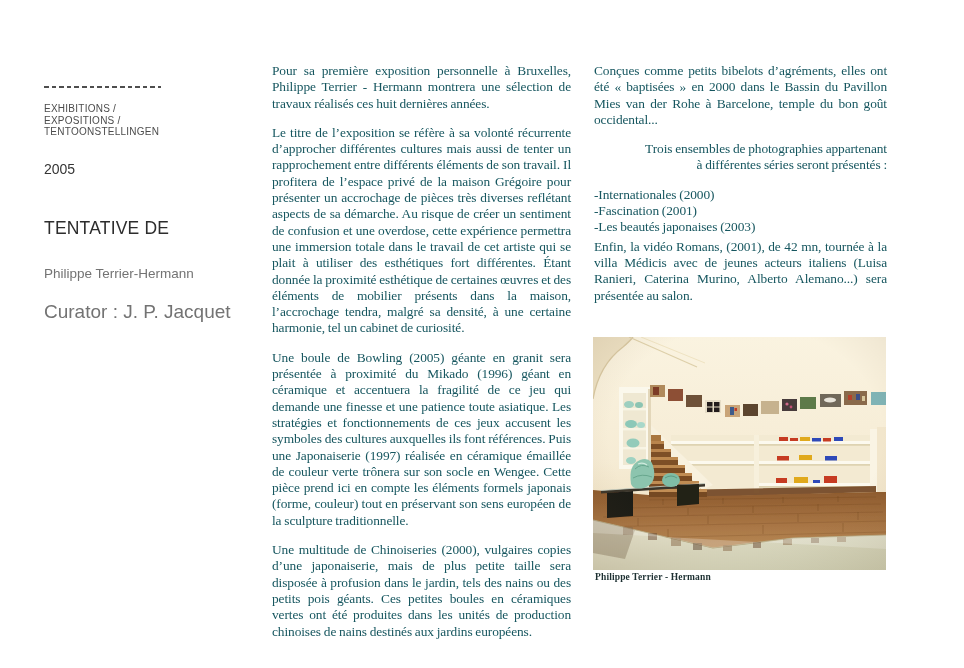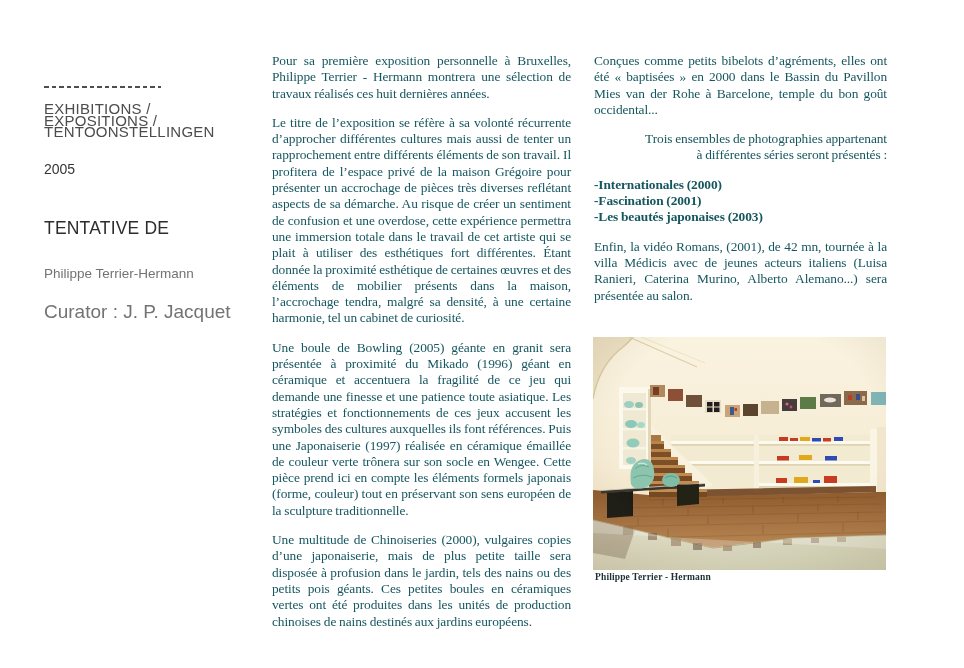--- a/index.html
+++ b/index.html
@@ -4,34 +4,34 @@
 <style>
   html,body{margin:0;padding:0;background:#ffffff;}
   #page{
     position:relative;width:964px;height:668px;background:#ffffff;overflow:hidden;
     font-family:"Liberation Serif","DejaVu Serif",serif;
   }
   
   .sidebar-block{position:absolute;left:44px;color:#737373;font-family:"Liberation Sans","DejaVu Sans",sans-serif;}
   #dashes{top:86px;width:117px;height:2.4px;
     background:repeating-linear-gradient(90deg,#4e4e4e 0 4.6px,transparent 4.6px 7.6px);}
-  #section-label{top:103px;font-size:15px;line-height:11.5px;letter-spacing:.25px;color:#4c4c4c;}
+  #section-label{top:103px;font-size:10px;line-height:11.5px;letter-spacing:.25px;color:#4c4c4c;}
   #year{top:161px;font-size:14px;line-height:17px;color:#353535;}
   #page-title{top:217px;font-size:17.5px;line-height:23.5px;letter-spacing:.2px;color:#2d2d2d;}
   #artist{top:265px;font-size:13.5px;line-height:17px;}
   #curator{top:303px;font-size:19px;line-height:17px;}
   
-  .teal-col{position:absolute;top:53px;color:#16565f;font-size:13.4px;line-height:16.3px;
+  .teal-col{position:absolute;top:63px;color:#16565f;font-size:13.4px;line-height:16.3px;
     text-align:justify;letter-spacing:-.1px;word-spacing:-.4px;}
   #col-middle{left:272px;width:299px;}
   #col-right{left:594px;width:293px;}
   .teal-col p{margin:0 0 13px 0;}
   .teal-col .line{text-align:right;}
   .series div{text-align:left;}
-  .series{margin:0 0 13px 0;font-weight:bold;}
+  .series{margin:0 0 3px 0;}
   
   #photo-fig{position:absolute;left:593px;top:337px;width:293px;height:233px;}
   #photo-caption{position:absolute;left:595px;top:572px;font-size:9.5px;font-weight:700;
     color:#1d3032;letter-spacing:.15px;}
 </style>
 </head>
 <body>
 
 <div id="page">
 

